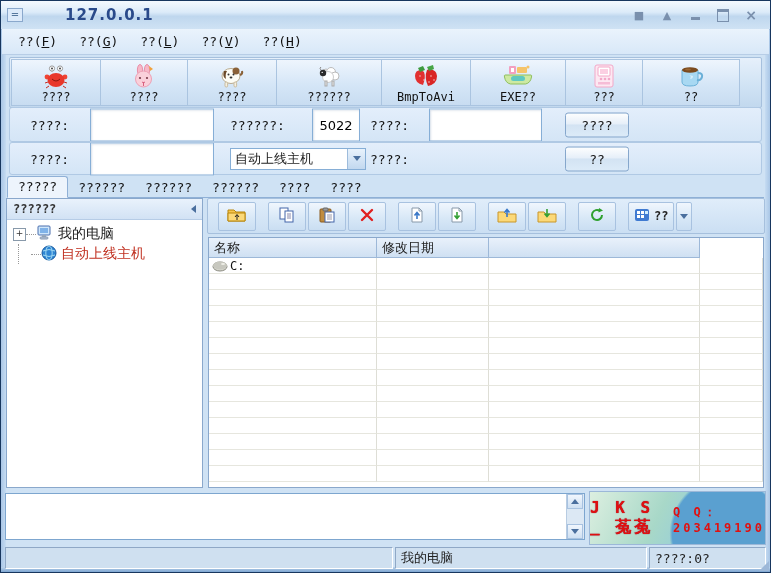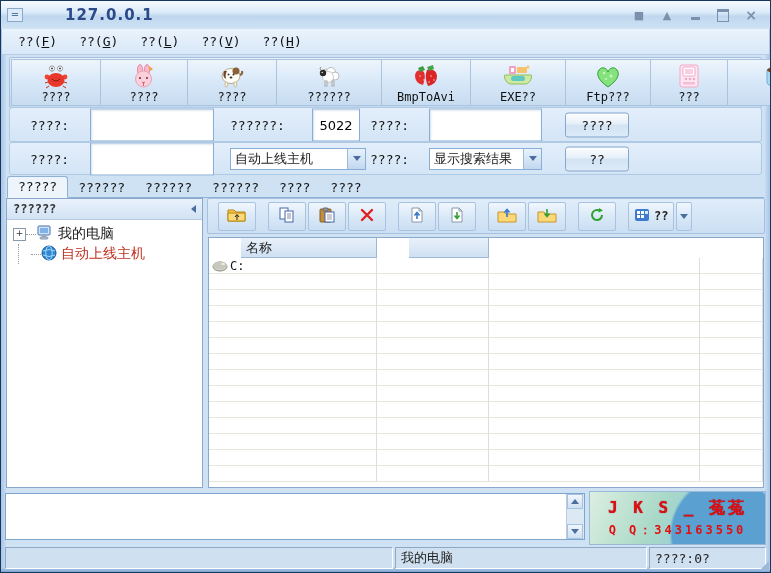--- a/index.html
+++ b/index.html
@@ -88,37 +88,37 @@
   .fbtn{width:36px;height:27px;border:1px solid #a8c2e0;border-radius:2px;
     background:linear-gradient(#f0f6fd,#d8e8f7 55%,#cadef2);display:flex;align-items:center;justify-content:center;
     margin-right:2px;cursor:pointer;}
   .fgap{width:10px;}
   .fbtn.wide{width:auto;padding:0 5px;gap:4px;font-size:12px;font-weight:bold;color:#222;}
   .fbtn.caret{width:14px;}
   .table{position:absolute;left:207px;top:236px;right:6px;height:251px;background:#fff;
     border:1px solid #8aa8cc;box-sizing:border-box;overflow:hidden;}
   .thead{display:grid;grid-template-columns:168px 112px 211px 1fr;height:20px;}
   .th{background:linear-gradient(#e9f1fb,#cfe0f2);border-right:1px solid #9db8d8;border-bottom:1px solid #9db8d8;
-    font-size:13px;color:#222;display:flex;align-items:center;padding-left:5px;cursor:pointer;margin-left:32px;}
+    font-size:13px;color:#222;display:flex;align-items:center;padding-left:5px;cursor:pointer;}
   .trow{display:grid;grid-template-columns:168px 112px 211px 1fr;height:16px;}
   .td{border-right:1px solid #deded6;border-bottom:1px solid #e6e6de;display:flex;align-items:center;
     padding-left:3px;font-size:12px;color:#111;}
   
   .logbox{position:absolute;left:4px;top:492px;width:580px;height:47px;background:#fff;
     border:1px solid #7da6cf;box-sizing:border-box;}
   .vscroll{position:absolute;right:0;top:0;bottom:0;width:17px;background:#dce8f4;border-left:1px solid #b8cce2;}
   .sbtn{position:absolute;left:0;width:16px;height:15px;background:linear-gradient(#f0f6fd,#cfe0f2);
     border:1px solid #a8c2e0;box-sizing:border-box;display:flex;align-items:center;justify-content:center;cursor:pointer;}
   .sbtn.up{top:0;} .sbtn.down{bottom:0;}
   .brandbox{position:absolute;left:588px;top:490px;right:4px;height:52px;overflow:hidden;border:1px solid #9cb8d8;
     background:
       radial-gradient(circle at 78% 80%, #5aa0d0 0 38%, rgba(90,160,208,0) 40%),
       radial-gradient(circle at 100% 10%, #cfeaf6 0 28%, rgba(207,234,246,0) 30%),
       linear-gradient(115deg,#dcefe0,#a8d8c8 40%,#8cc8e4 75%,#74b4dc 100%);
-    display:flex;flex-direction:column;align-items:center;justify-content:center;}
+    display:flex;flex-direction:row;align-items:center;justify-content:center;}
   .brand1{color:#e01010;font-weight:bold;font-size:16px;letter-spacing:3px;text-shadow:0 0 1px #802;}
   .brand2{color:#e01010;font-weight:bold;font-size:12px;letter-spacing:3px;margin-top:3px;}
   
   .statusbar{position:absolute;left:4px;right:4px;top:546px;height:22px;display:flex;gap:2px;}
   .spanel{border:1px solid;border-color:#8fa8c6 #fff #fff #8fa8c6;background:#cfe0f0;
     display:flex;align-items:center;padding-left:5px;font-size:13px;color:#222;box-sizing:border-box;}
   .sp1{width:388px;} .sp2{width:252px;} .sp3{flex:1;}
   .resize-grip{position:absolute;right:1px;bottom:1px;width:0;height:0;
     border-left:10px solid transparent;border-bottom:10px solid #9db8d8;}
 </style>
@@ -241,31 +241,20 @@
             <rect x="6" y="2" width="7" height="8" rx="1" fill="#f2a0c0"></rect>
             <rect x="8" y="4" width="3" height="4" fill="#fff"></rect>
             <rect x="14" y="3" width="10" height="6" rx="1" fill="#f5c46a"></rect>
             <circle cx="25" cy="3" r="1.5" fill="#f5c46a"></circle>
             <path d="M2 11 h26 q1 0 0.5 2 q-1 6 -6 7 h-15 q-5 -1 -6 -7 q-0.5 -2 0.5 -2" fill="#cde9a2" stroke="#8fbf5f"></path>
             <rect x="8" y="12" width="14" height="5" rx="2.5" fill="#5fc8c0"></rect>
           </svg>
       </div>
       <div class="tlabel q">EXE??</div>
     </div>
-    <div class="tbtn" style="width:76px">
-      <div class="ticon">
-        <svg width="28" height="26" viewBox="0 0 28 26">
-            <path d="M14 23 C4 16 2 10 5 6 C8 2 13 4 14 8 C15 4 20 2 23 6 C26 10 24 16 14 23 z" fill="#86e27c" stroke="#2f9e2f"></path>
-            <circle cx="10" cy="9" r="1.2" fill="#c8f5c0"></circle>
-            <circle cx="17" cy="12" r="1.5" fill="#c8f5c0"></circle>
-            <circle cx="12" cy="15" r="1" fill="#c8f5c0"></circle>
-          </svg>
-      </div>
-      <div class="tlabel q">Ftp???</div>
-    </div>
     <div class="tbtn" style="width:68px">
       <div class="ticon">
         <svg width="24" height="26" viewBox="0 0 24 26">
             <rect x="3" y="1" width="18" height="22" rx="2" fill="#fde8f2" stroke="#f2a8c8"></rect>
             <rect x="6" y="3" width="12" height="9" rx="1" fill="#fff" stroke="#f2a8c8"></rect>
             <rect x="8" y="5" width="8" height="5" fill="#fbcfe2"></rect>
             <circle cx="9" cy="15" r="1.3" fill="#f2a8c8"></circle>
             <circle cx="13" cy="15" r="1.3" fill="#f2a8c8"></circle>
             <circle cx="17" cy="15" r="1.3" fill="#f2a8c8"></circle>
             <rect x="6" y="18" width="12" height="2.5" fill="#f6bcd6"></rect>
@@ -300,26 +289,20 @@
   <div class="formrow row2">
     <div class="flabel q" style="left:20px">????:</div>
     <input class="tbox" style="left: 80px; width: 124px;" value="">
     <div class="combo" style="left:220px;width:136px">
       <div class="ctext">自动上线主机</div>
       <div class="cbtn">
           <div class="tri-down"></div>
         </div>
     </div>
     <div class="flabel q" style="left:360px">????:</div>
-    <div class="combo" style="left:419px;width:113px">
-      <div class="ctext">显示搜索结果</div>
-      <div class="cbtn">
-          <div class="tri-down"></div>
-        </div>
-    </div>
     <div class="push q" style="left:555px;width:62px">??</div>
   </div>
 
   <div class="tabbar">
     <div class="tab q active">?????</div>
     <div class="tab q">??????</div>
     <div class="tab q">??????</div>
     <div class="tab q">??????</div>
     <div class="tab q">????</div>
     <div class="tab q">????</div>
@@ -435,20 +418,21 @@
       <span class="q">??</span>
     </div>
     <div class="fbtn caret">
         <div class="tri-down"></div>
       </div>
   </div>
 
   <div class="table">
     <div class="thead">
       <div class="th">名称</div>
+      <div class="th">修改日期</div>
       <div class="th"></div>
     </div>
     <div class="trow">
       <div class="td">
         <span style="margin-right:2px;display:flex;">
           <svg width="16" height="12" viewBox="0 0 16 12">
               <ellipse cx="8" cy="6.5" rx="7" ry="4.5" fill="#d8d8cf" stroke="#8a8a80"></ellipse>
               <ellipse cx="8" cy="5.5" rx="7" ry="4" fill="#c8c8bf"></ellipse>
               <ellipse cx="11" cy="4" rx="2" ry="1" fill="#efefe8"></ellipse>
             </svg>
@@ -545,21 +529,21 @@
           <div class="tri-up"></div>
         </div>
       <div class="sbtn down">
           <div class="tri-down"></div>
         </div>
     </div>
   </div>
 
   <div class="brandbox">
     <div class="brand1 q">J K S _ 菟菟</div>
-    <div class="brand2 q">Q Q：343163550</div>
+    <div class="brand2 q">Q Q：203419190</div>
   </div>
 
   <div class="statusbar">
     <div class="spanel sp1"></div>
     <div class="spanel sp2">我的电脑</div>
     <div class="spanel sp3 q">????:0?</div>
   </div>
 
   <div class="resize-grip"></div>
 </div>

